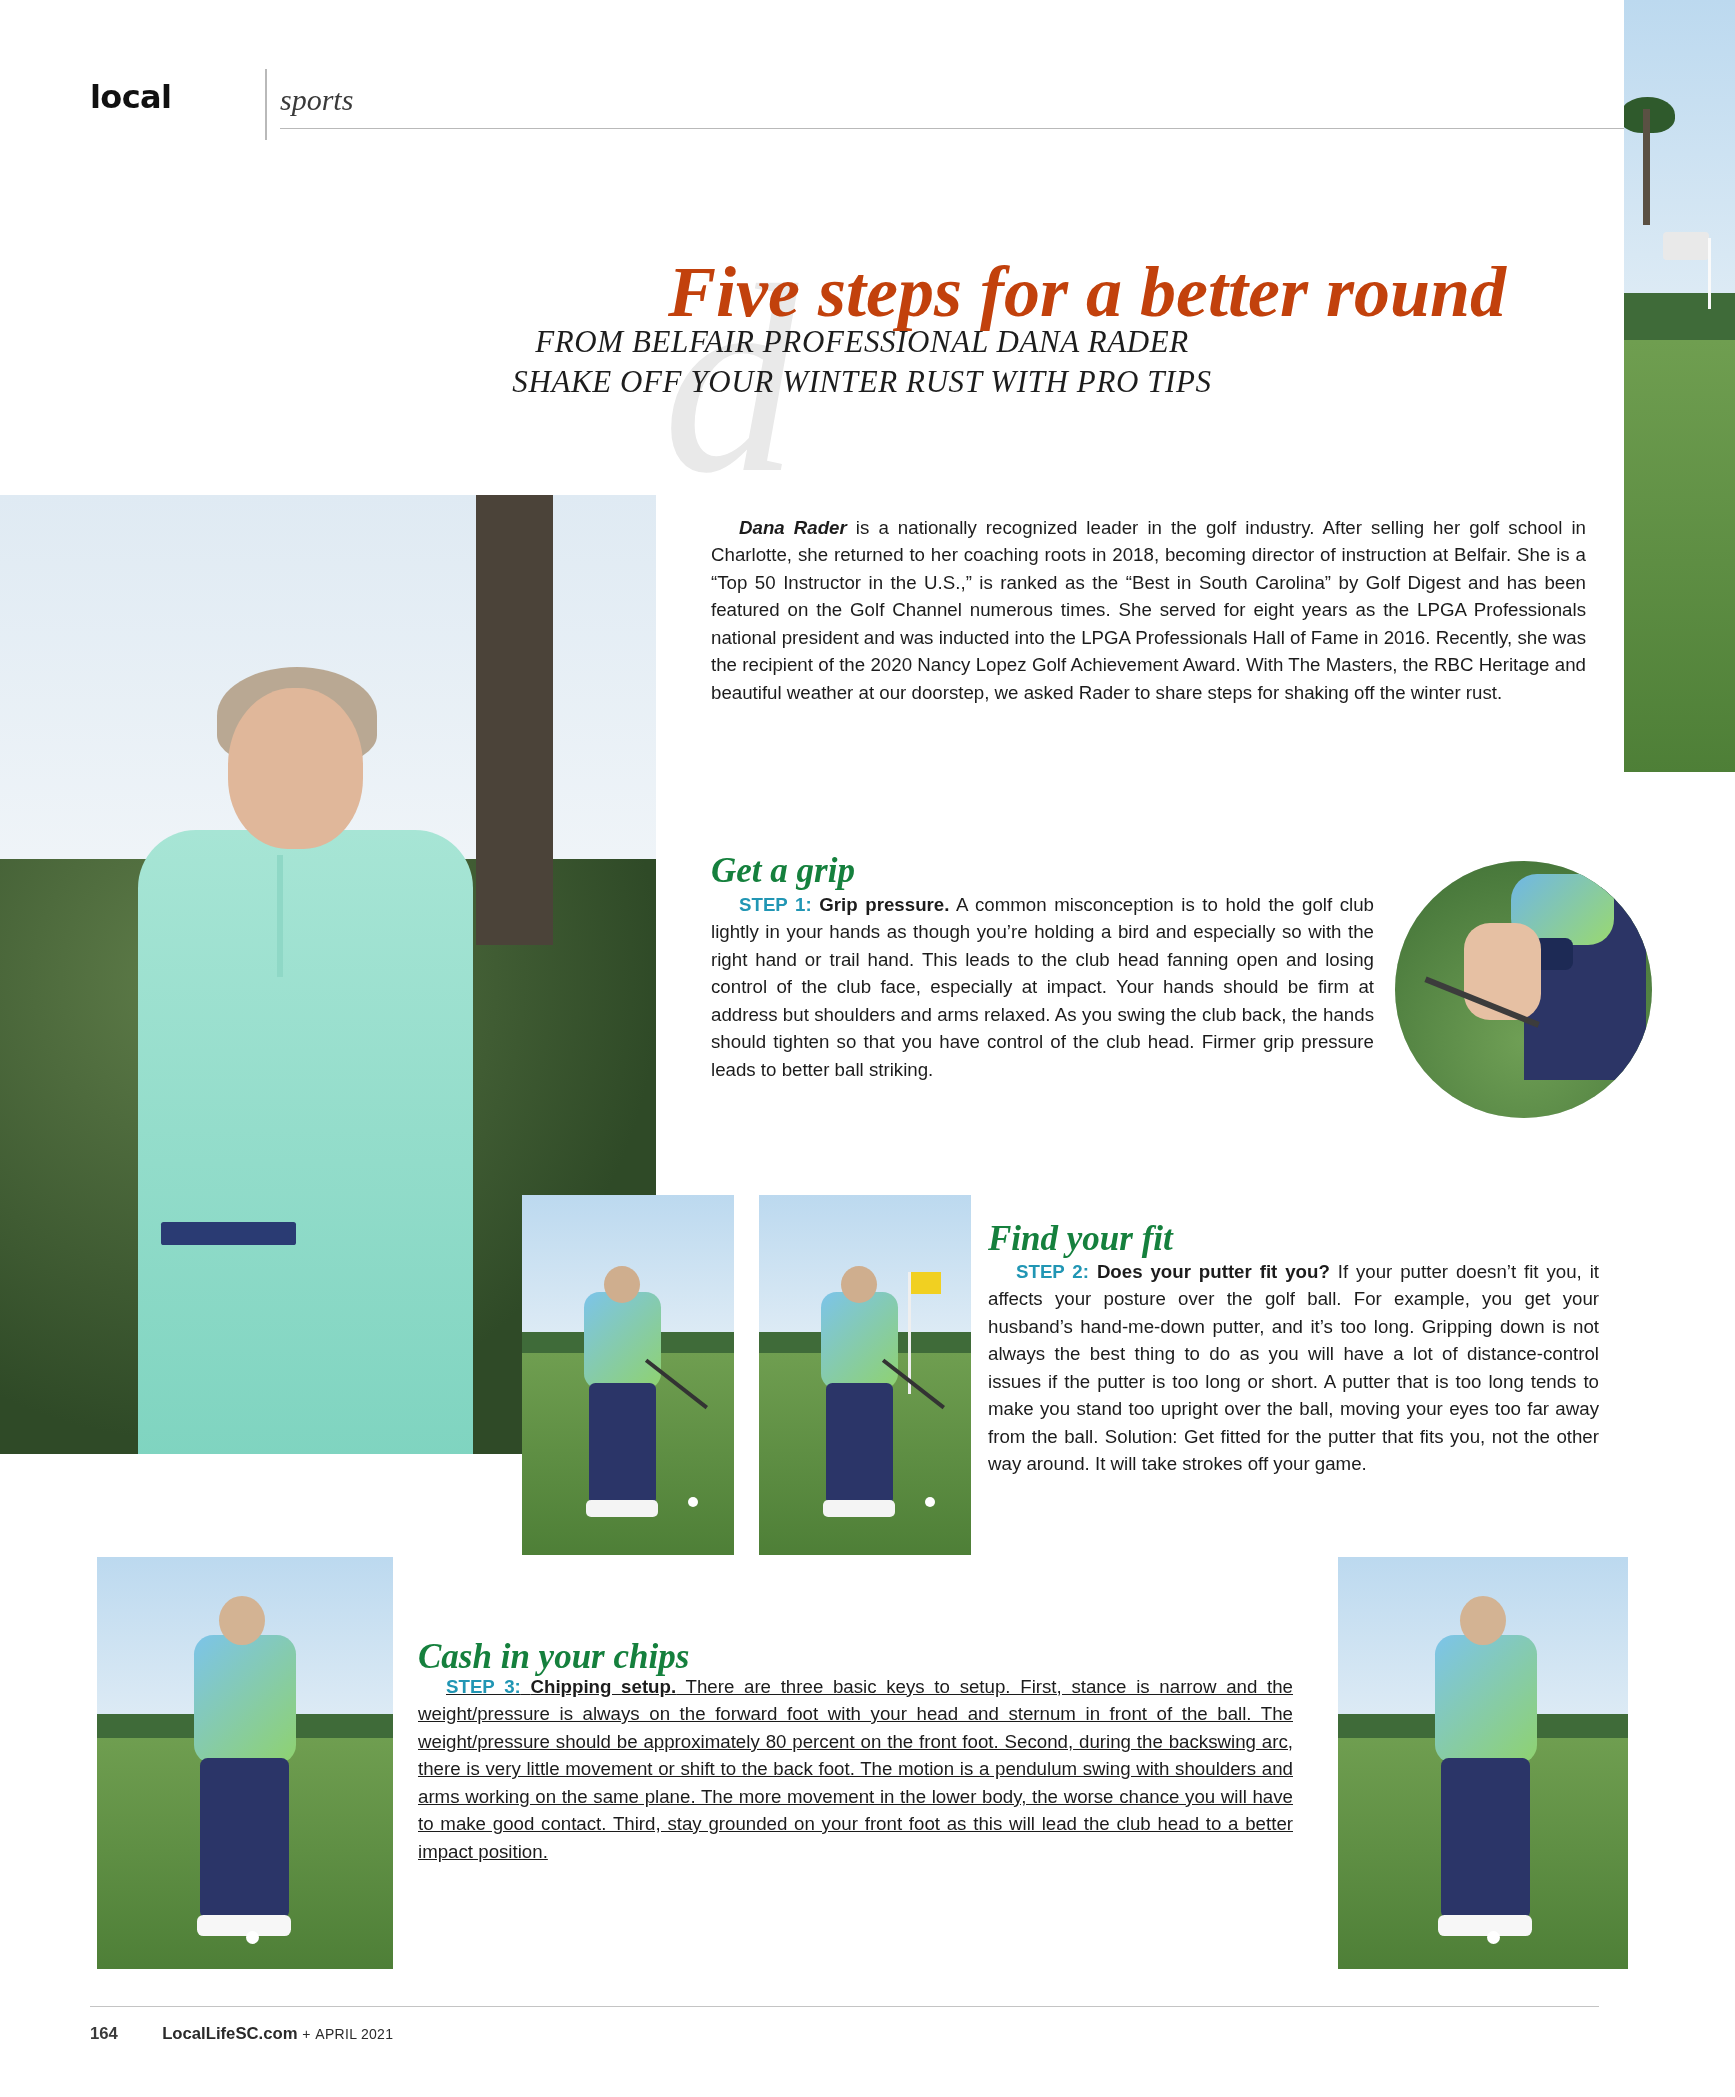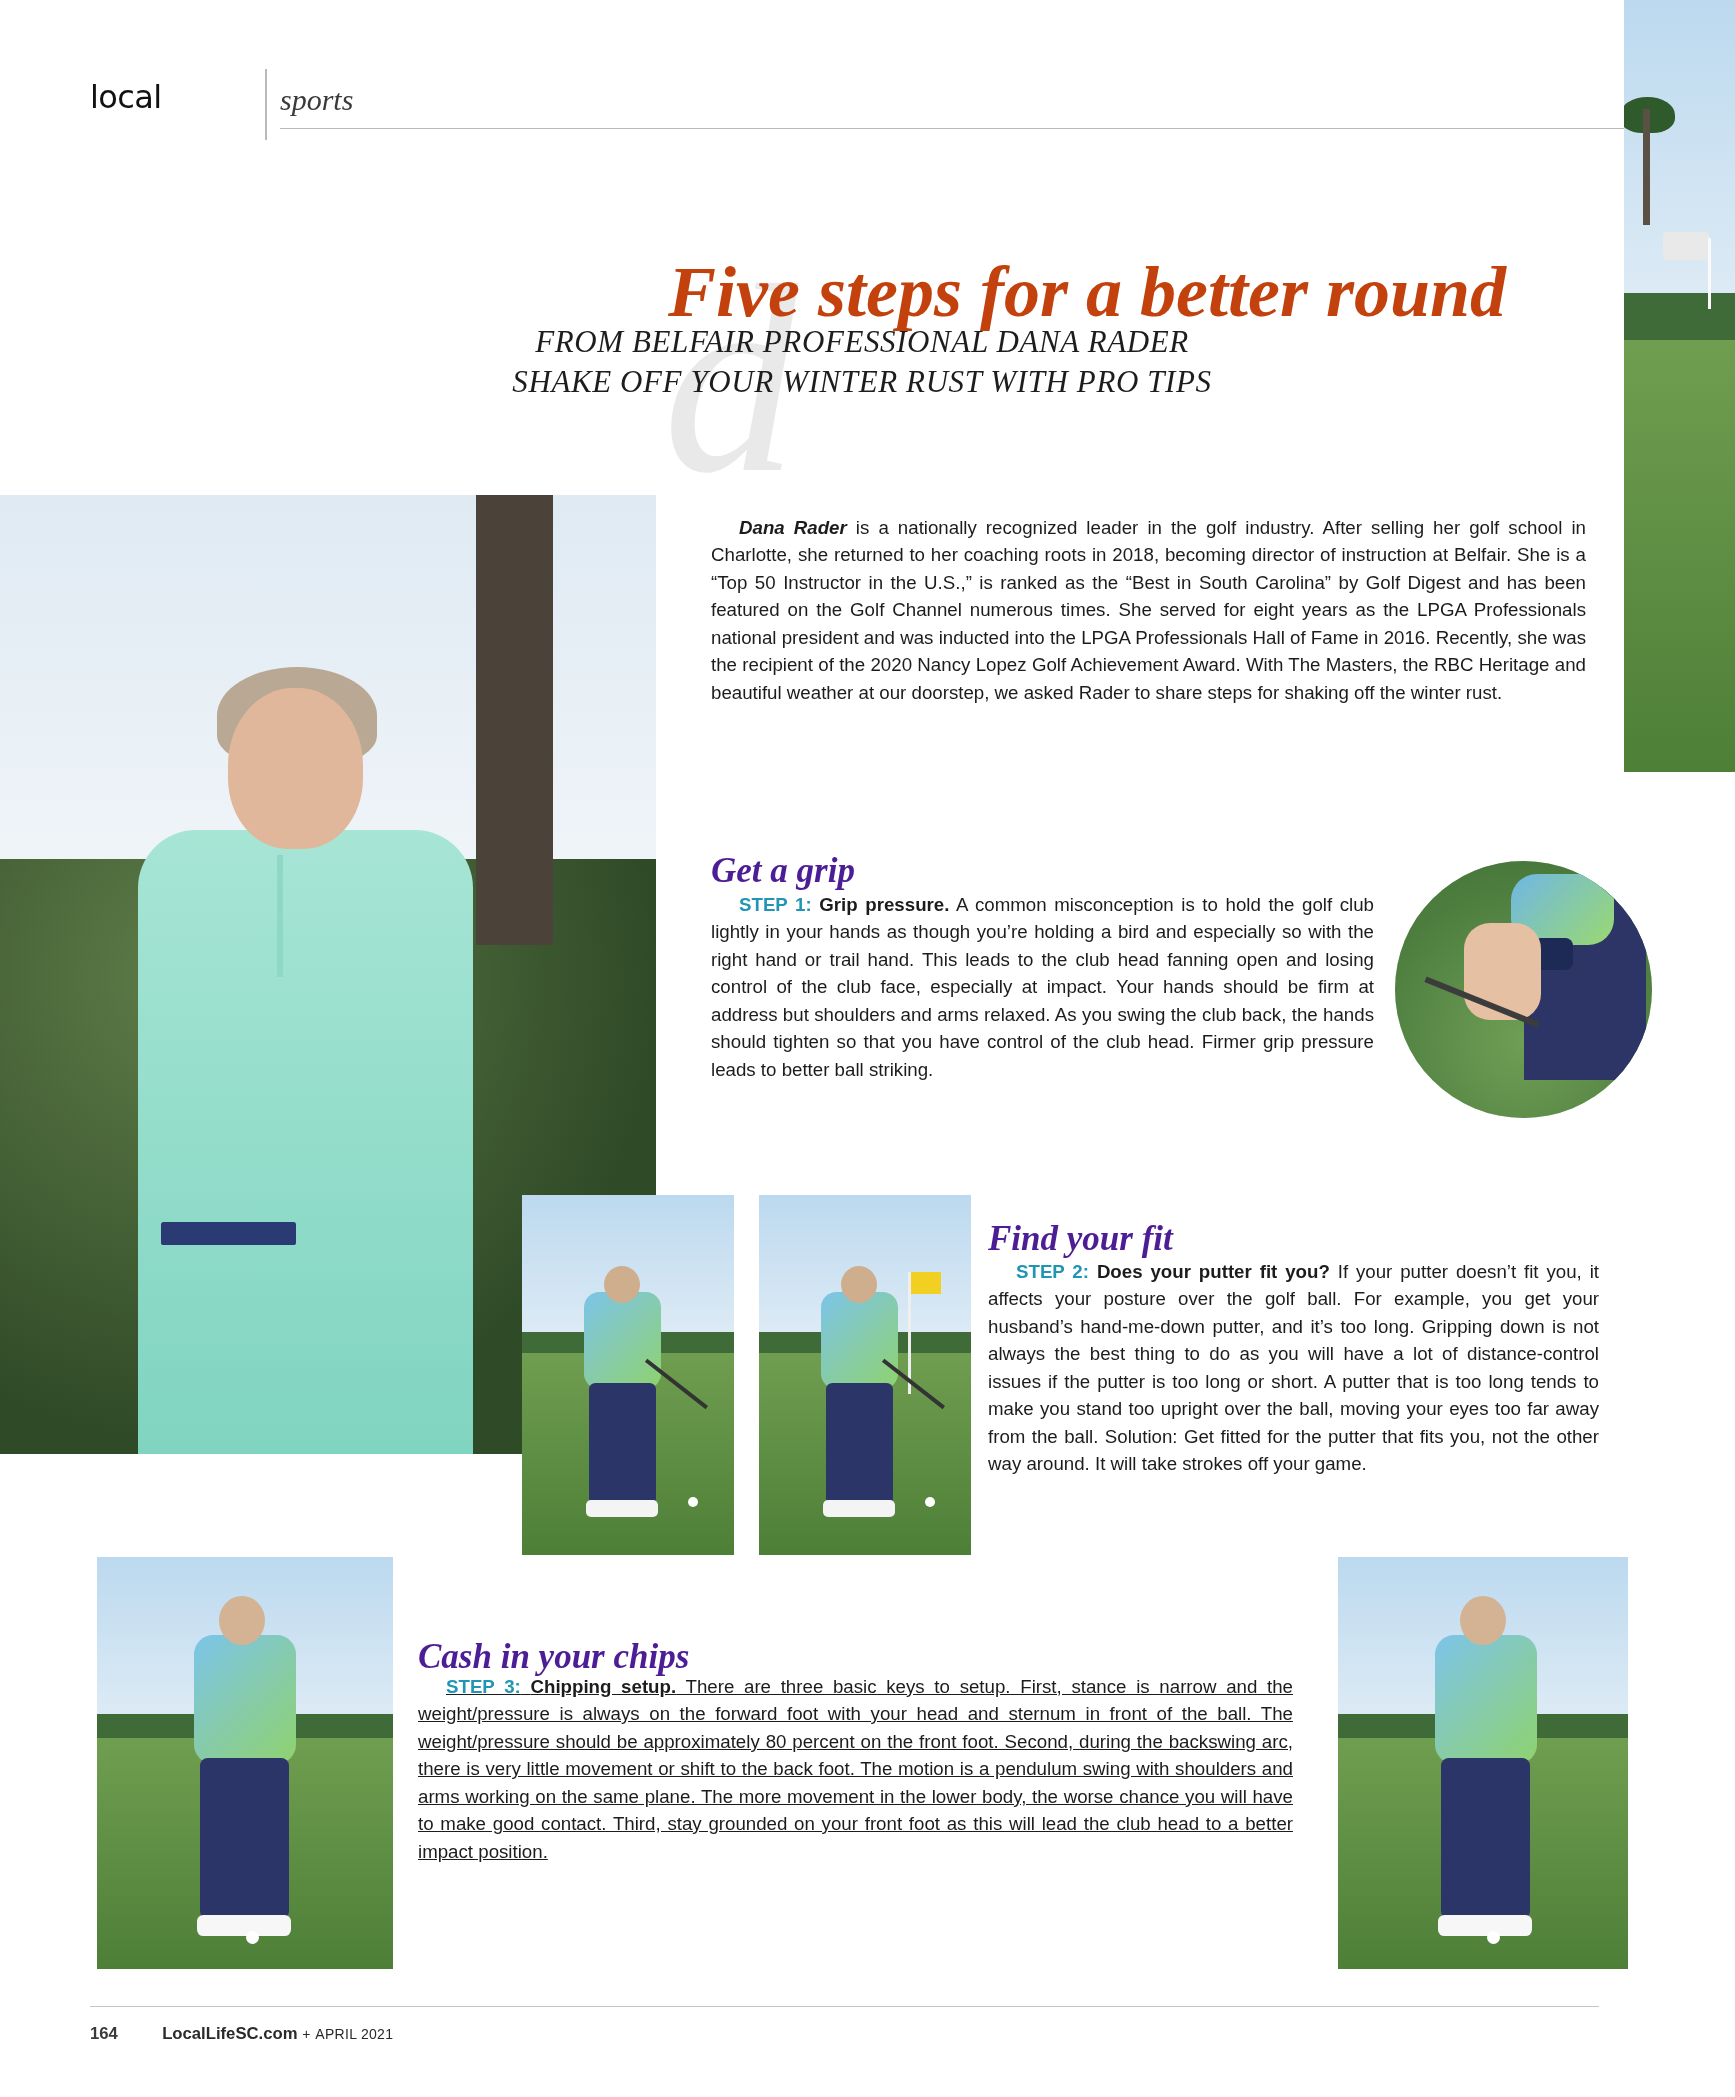--- a/index.html
+++ b/index.html
@@ -22,21 +22,21 @@
     left: 90px;
     top: 69px;
     width: 1506px;
     height: 58px;
   }
   .mast-local {
     position: absolute;
     left: 0;
     top: 9px;
     font-family: "DejaVu Sans", sans-serif;
-    font-weight: normal;
+    font-weight: bold;
     font-size: 32px;
     letter-spacing: -0.6px;
     color: #111;
   }
   .mast-rule-v {
     position: absolute;
     left: 175px;
     top: 0px;
     width: 1.9px;
     height: 71px;
@@ -323,21 +323,21 @@
     left: 711px;
     top: 495px;
     width: 875px;
   }
 
   .section-head {
     position: absolute;
     font-family: "Liberation Serif", serif;
     font-style: italic;
     font-size: 35px;
-    color: #4c1d95;
+    color: #15803d;
     z-index: 2;
   }
   #head-grip { left: 711px; top: 822px; }
   #head-fit  { left: 988px; top: 1190px; text-align: center; }
   #head-chip { left: 418px;  top: 1608px; }
 
   .step-label { color: #2196b4; font-weight: bold; }
 
   #step1-para {
     left: 711px;

